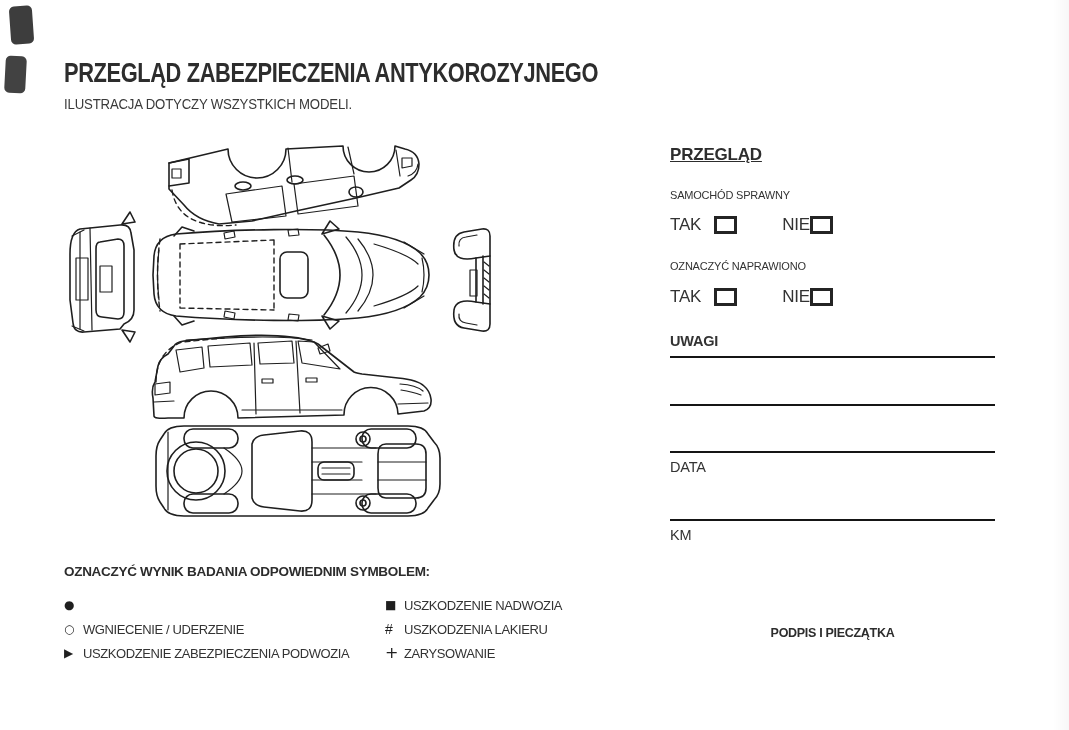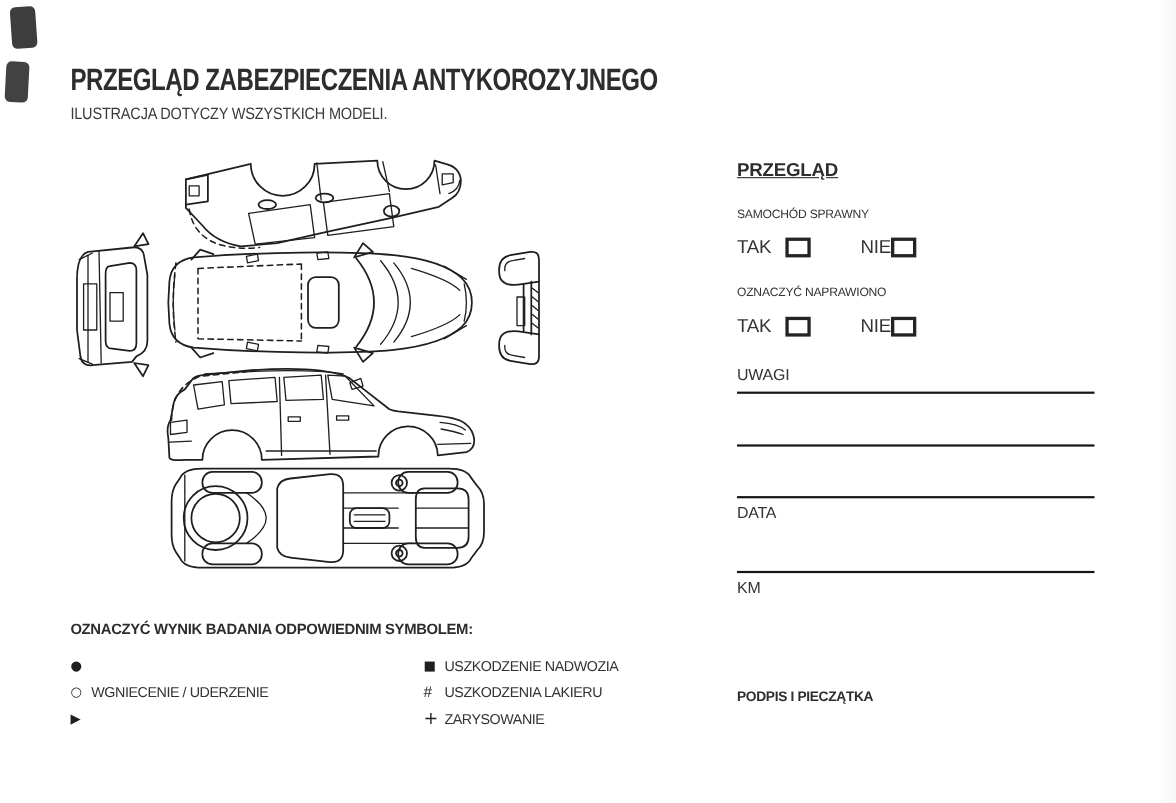--- a/index.html
+++ b/index.html
@@ -60,21 +60,21 @@
     border: 3px solid #242424; background: #fff; cursor: pointer;
   }
   .cb-yes-label { margin-right: 13px; }
   .cb-no-label { margin-left: 45px; }
 
   .field-label { left: 670px; font-size: 14.5px; letter-spacing: -0.2px; color: #333; }
   .wline { left: 670px; width: 325px; height: 14px; border-top: 2px solid #151515; cursor: text; }
 
   .signature {
     left: 670px; top: 626px; width: 325px;
-    font-size: 12.5px; font-weight: 700;
+    text-align: center; font-size: 12.5px; font-weight: 700;
     letter-spacing: -0.3px; color: #2d2d2d;
   }
 
   .edge-shade { right: 0; top: 0; width: 16px; height: 730px;
     background: linear-gradient(90deg, rgba(0,0,0,0) 0%, rgba(0,0,0,0.03) 100%); }
 </style>
 </head>
 <body>
 
 <div class="abs mark1"></div>
@@ -190,20 +190,21 @@
 
 <div class="abs lg-row" style="left:64px; top:596px;">
   <span class="lg-sym">●</span>
 </div>
 <div class="abs lg-row" style="left:64px; top:620px;">
   <span class="lg-sym">○</span>
   <span class="lg-label">WGNIECENIE / UDERZENIE</span>
 </div>
 <div class="abs lg-row" style="left:64px; top:644px;">
   <span class="lg-sym">▶</span>
+  <span class="lg-label">USZKODZENIE ZABEZPIECZENIA PODWOZIA</span>
 </div>
 
 <div class="abs lg-row" style="left:385px; top:596px;">
   <span class="lg-sym">■</span>
   <span class="lg-label">USZKODZENIE NADWOZIA</span>
 </div>
 <div class="abs lg-row" style="left:385px; top:620px;">
   <span class="lg-sym hash">#</span>
   <span class="lg-label">USZKODZENIA LAKIERU</span>
 </div>
@@ -223,21 +224,21 @@
 </div>
 
 <div class="abs q-label" style="top:260px;">OZNACZYĆ NAPRAWIONO</div>
 <div class="abs cb-row" style="top:287px;">
   <span class="cb-yes-label">TAK</span>
   <span class="cbox"></span>
   <span class="cb-no-label">NIE</span>
   <span class="cbox"></span>
 </div>
 
-<div class="abs field-label" style="top:333px;">UWAGI</div>
+<div class="abs field-label" style="top:333px;font-weight:bold;">UWAGI</div>
 <div class="abs wline" style="top:356px;"></div>
 <div class="abs wline" style="top:404px;"></div>
 <div class="abs wline" style="top:451px;"></div>
 
 <div class="abs field-label" style="top:459px;">DATA</div>
 <div class="abs wline" style="top:519px;"></div>
 <div class="abs field-label" style="top:527px;">KM</div>
 
 <div class="abs signature">PODPIS I PIECZĄTKA</div>
 

